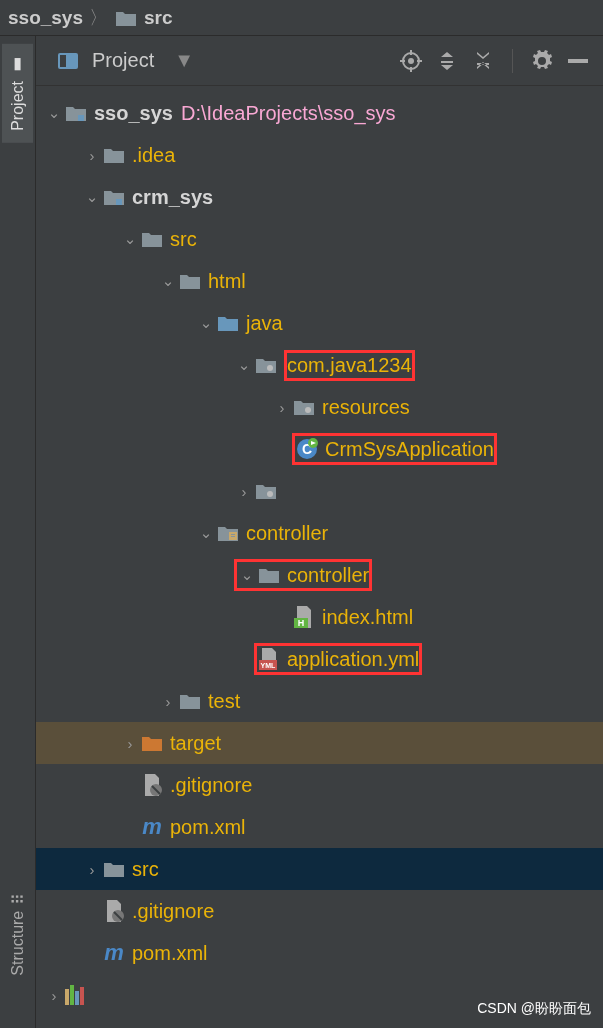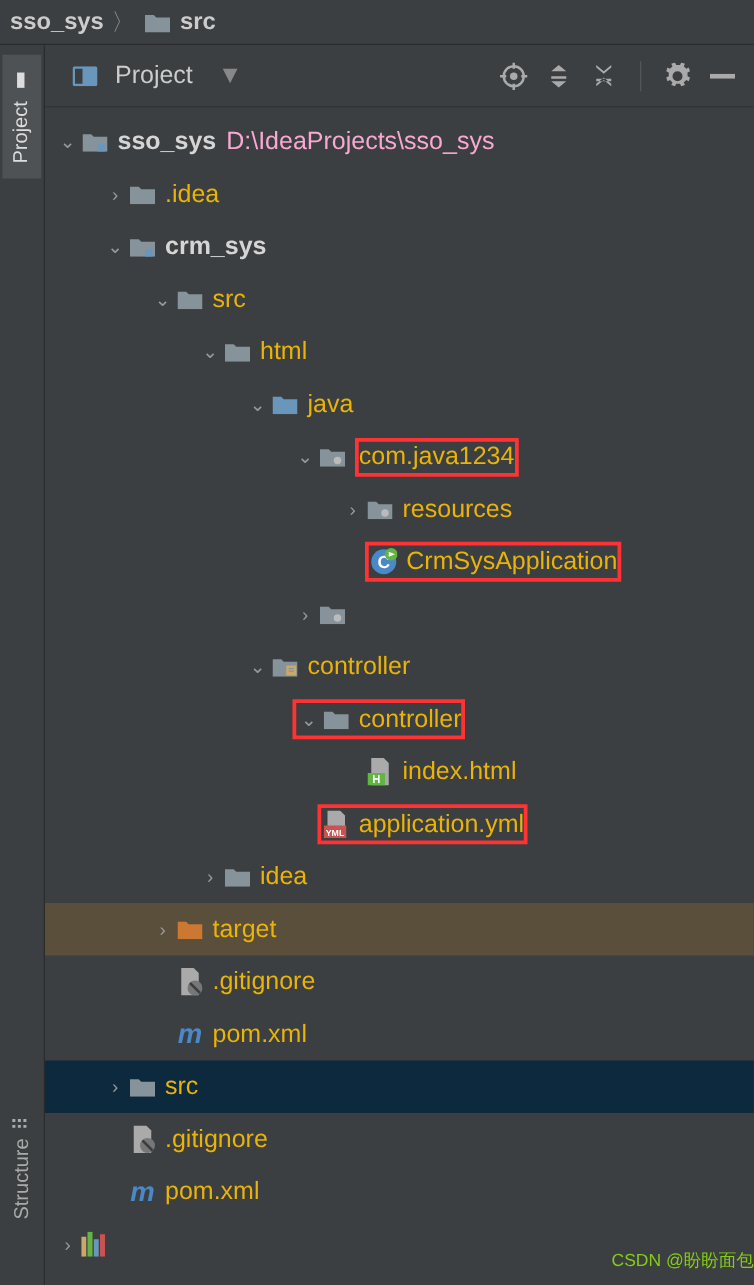--- a/index.html
+++ b/index.html
@@ -20,21 +20,21 @@
 .row{display:flex;align-items:center;height:42px;cursor:pointer;white-space:nowrap}
 .row.sel{background:#0d293e}
 .row.hl{background:#5a4f3a}
 .arr{width:20px;display:flex;justify-content:center;color:#999;font-size:15px}
 .ic{width:24px;height:24px;margin-right:6px;display:flex;align-items:center;justify-content:center;font-size:16px}
 .fold{color:#87939a}
 .lbl{color:#eab308}
 .bold{font-weight:bold;color:#d5d5d5}
 .dim{color:#f9a8d4;margin-left:8px}
 .box{border:3px solid #ff3333;padding:1px 0;margin:-2px 0}
-.watermark{position:absolute;bottom:10px;right:0;font-size:14px;color:#84cc16}
+.watermark{position:absolute;bottom:10px;right:12px;font-size:14px;color:#ffffff}
 svg{display:block}
 </style>
 </head>
 <body>
 
 <div class="breadcrumb">
   <span>sso_sys</span>
   <span class="sep">〉</span>
   <span class="ic">
       <svg width="20" height="16" viewBox="0 0 20 16">
@@ -247,21 +247,21 @@
           <span class="lbl">application.yml</span>
         </span>
       </div>
       <div class="row" style="padding-left:122px">
         <span class="arr">›</span>
         <span class="ic fold">
             <svg width="20" height="16" viewBox="0 0 20 16">
               <path fill="#87939a" d="M0 2h7l2 2h11v12H0z"></path>
             </svg>
           </span>
-        <span class="lbl">idea</span>
+        <span class="lbl">test</span>
       </div>
       <div class="row hl" style="padding-left:84px">
         <span class="arr">›</span>
         <span class="ic">
             <svg width="20" height="16" viewBox="0 0 20 16">
               <path fill="#cc7832" d="M0 2h7l2 2h11v12H0z"></path>
             </svg>
           </span>
         <span class="lbl">target</span>
       </div>

